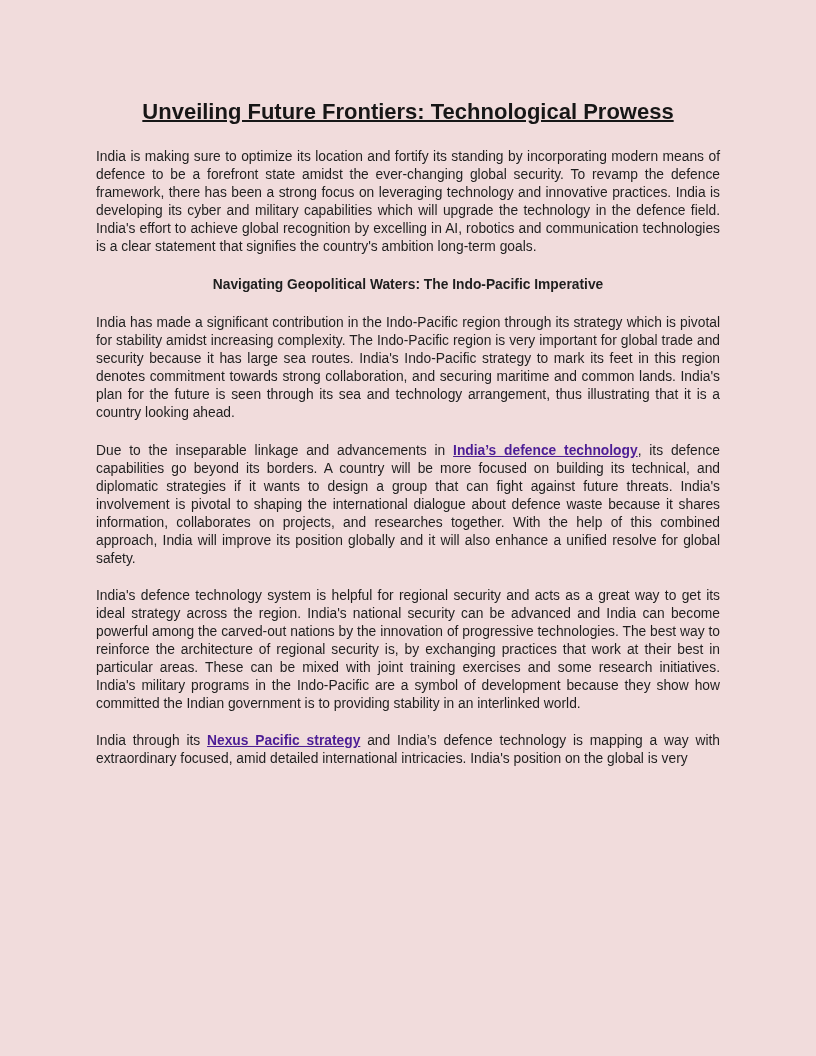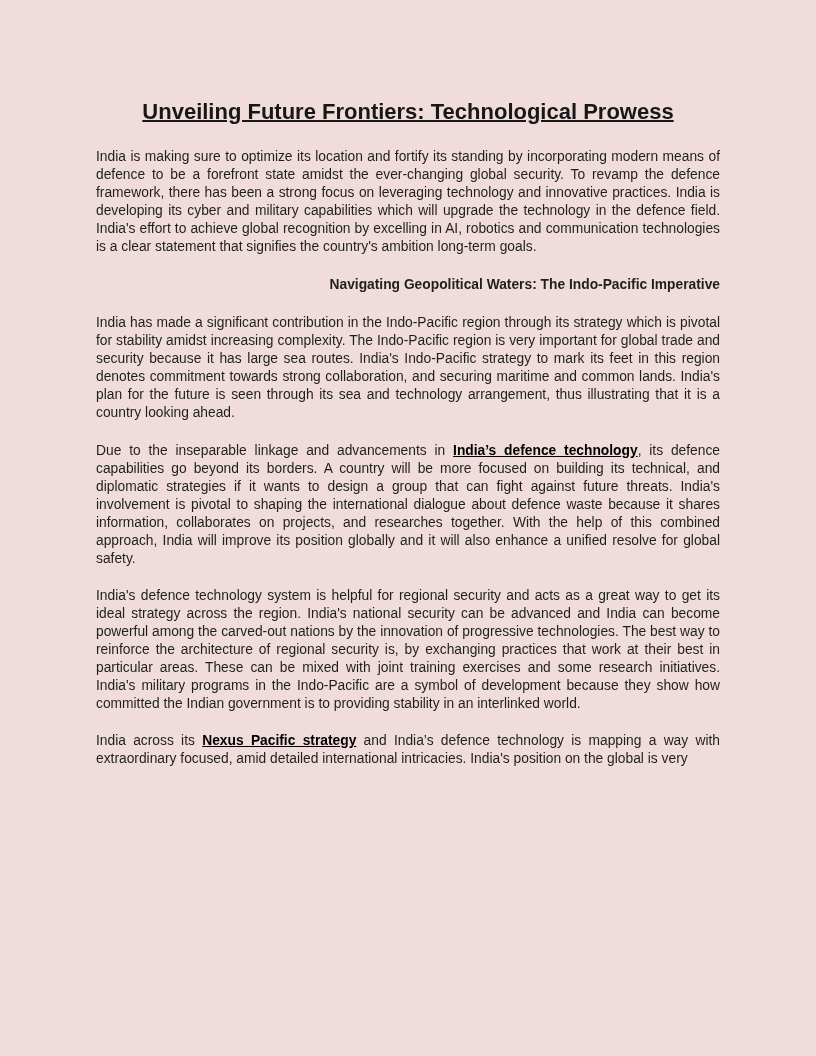--- a/index.html
+++ b/index.html
@@ -28,25 +28,25 @@
   .doc-body p.para {
     font-size: 13.8px;
     line-height: 18px;
     text-align: justify;
     margin: 0 0 19.4px 0;
   }
   .doc-body h2.subhead {
     font-size: 13.8px;
     line-height: 19.4px;
     font-weight: bold;
-    text-align: right;
+    text-align: center;
     margin: 0 0 19.4px 0;
   }
   a.doc-link {
-    color: #000000;
+    color: #4c1d95;
     font-weight: bold;
     text-decoration: underline;
     cursor: pointer;
   }
 </style>
 </head>
 <body>
 
 <div class="page">
   <h1 class="doc-title">Unveiling Future Frontiers: Technological Prowess</h1>
@@ -59,16 +59,16 @@
 
     <p class="para">India has made a significant contribution in the Indo-Pacific region through its strategy which is pivotal for stability amidst increasing complexity. The Indo-Pacific region is very important for global trade and security because it has large sea routes. India's Indo-Pacific strategy to mark its feet in this region denotes commitment towards strong collaboration, and securing maritime and common lands. India's plan for the future is seen through its sea and technology arrangement, thus illustrating that it is a country looking ahead.</p>
 
 
     <p class="para"><span>Due to the inseparable linkage and advancements in </span><a class="doc-link">India’s defence technology</a><span>, its defence capabilities go beyond its borders. A country will be more focused on building its technical, and diplomatic strategies if it wants to design a group that can fight against future threats. India's involvement is pivotal to shaping the international dialogue about defence waste because it shares information, collaborates on projects, and researches together. With the help of this combined approach, India will improve its position globally and it will also enhance a unified resolve for global safety.</span></p>
 
 
     <p class="para">India's defence technology system is helpful for regional security and acts as a great way to get its ideal strategy across the region. India's national security can be advanced and India can become powerful among the carved-out nations by the innovation of progressive technologies. The best way to reinforce the architecture of regional security is, by exchanging practices that work at their best in particular areas. These can be mixed with joint training exercises and some research initiatives. India's military programs in the Indo-Pacific are a symbol of development because they show how committed the Indian government is to providing stability in an interlinked world.</p>
 
 
-    <p class="para"><span>India across its </span><a class="doc-link">Nexus Pacific strategy</a><span> and India’s defence technology is mapping a way with extraordinary focused, amid detailed international intricacies. India's position on the global is very</span></p>
+    <p class="para"><span>India through its </span><a class="doc-link">Nexus Pacific strategy</a><span> and India’s defence technology is mapping a way with extraordinary focused, amid detailed international intricacies. India's position on the global is very</span></p>
 
   </div>
 </div>
 
 </body></html>

